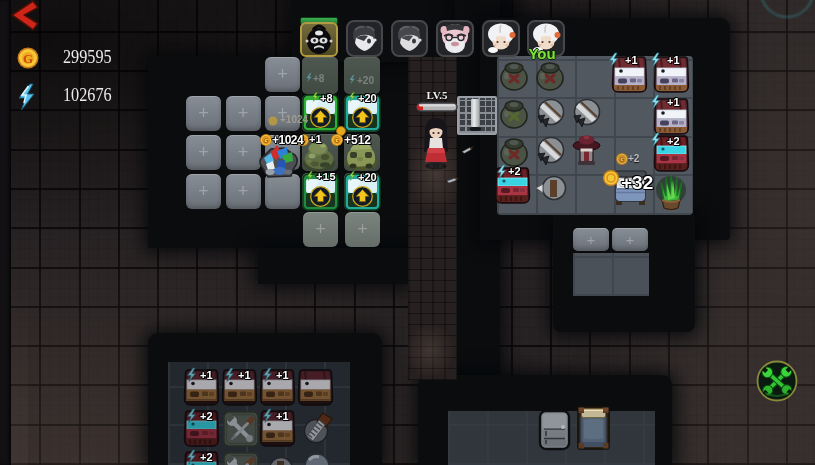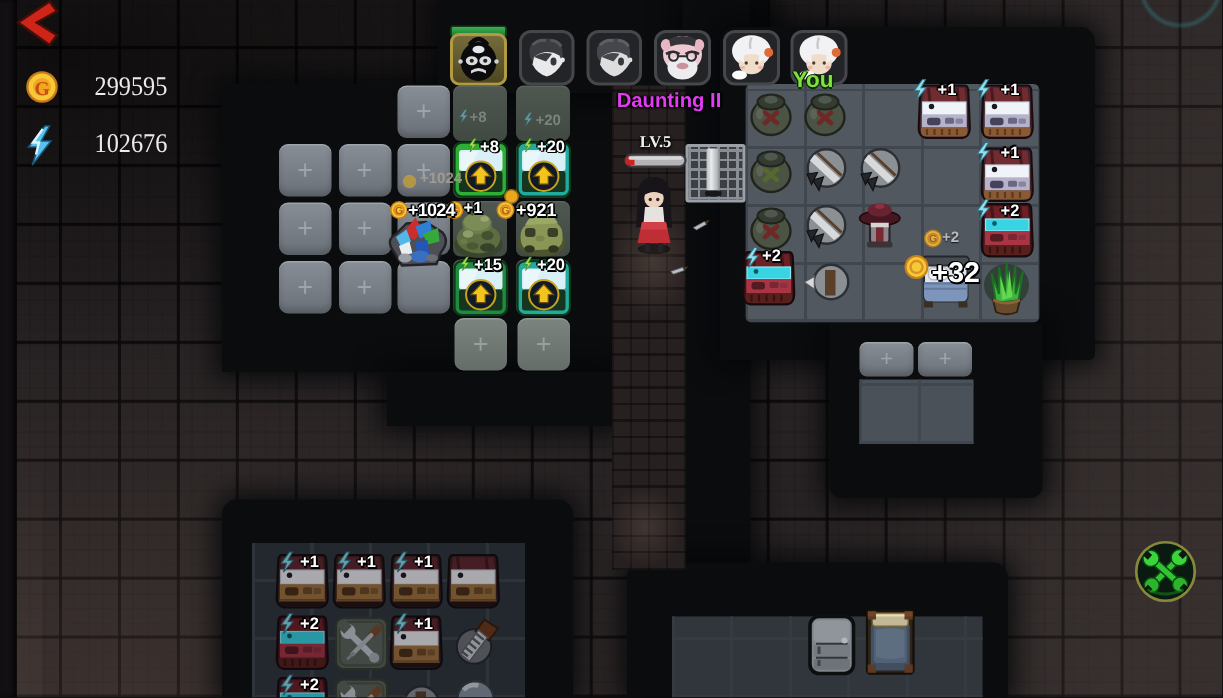--- a/index.html
+++ b/index.html
@@ -445,22 +445,22 @@
       <rect x="775" y="395.5" width="4.2" height="8" fill="#0b1a10"></rect>
     </g>
     </g>
     <path d="M765 393 q12 6 24 0" stroke="#157a1c" stroke-width="2" fill="none" opacity="0.6"></path>
   </g>
   </svg>
 
   <div class="lbl" style="left:320px;top:93px;">+8</div>
   <div class="lbl" style="left:358px;top:93px;">+20</div>
   <div class="lbl" style="left:309px;top:134px;">+1</div>
-  <div class="lbl" style="left:344px;top:134px;font-size:12px;">+921</div>
-  <div class="lbl" style="left:316px;top:172px;">+15</div>
+  <div class="lbl" style="left:344px;top:134px;font-size:12px;">+512</div>
+  <div class="lbl" style="left:316px;top:172px;font-family:Liberation Mono, monospace;">+15</div>
   <div class="lbl" style="left:358px;top:172px;">+20</div>
   <div class="lbl" style="left:272px;top:134px;font-size:12px;letter-spacing:-0.5px;">+1024</div>
   <div class="lbl lblf" style="left:280px;top:115px;font-size:10px;color:#a9a295;text-shadow:none;opacity:.85;">+1024</div>
   <div class="lbl lblf" style="left:313px;top:74px;font-size:10px;color:#848c86;text-shadow:none;opacity:.85;">+8</div>
   <div class="lbl lblf" style="left:357px;top:76px;font-size:10px;color:#848c86;text-shadow:none;opacity:.85;">+20</div>
 
   <div class="lbl" style="left:625px;top:55px;">+1</div>
   <div class="lbl" style="left:667px;top:55px;">+1</div>
   <div class="lbl" style="left:667px;top:97px;">+1</div>
   <div class="lbl" style="left:667px;top:136px;">+2</div>
@@ -472,21 +472,20 @@
   <div class="lbl" style="left:238px;top:370px;">+1</div>
   <div class="lbl" style="left:276px;top:370px;">+1</div>
   <div class="lbl" style="left:200px;top:411px;">+2</div>
   <div class="lbl" style="left:276px;top:411px;">+1</div>
   <div class="lbl" style="left:200px;top:452px;">+2</div>
 
   <div class="abs" style="left:63px;top:47px;font:normal 18px 'Liberation Serif',serif;color:#eceaec;transform:scaleX(0.9);transform-origin:left;">299595</div>
   <div class="abs" style="left:63px;top:85px;font:normal 18px 'Liberation Serif',serif;color:#eceaec;transform:scaleX(0.9);transform-origin:left;">102676</div>
 
   <div class="abs" style="left:408px;top:89px;width:58px;text-align:center;font:bold 11px 'Liberation Serif',serif;color:#f2f0f2;text-shadow:0 1px 2px #000,0 0 2px #000;">LV.5</div>
-  <div class="abs" style="left:346px;top:59px;width:200px;text-align:center;font:bold 13.5px 'Liberation Sans',sans-serif;color:#e13cf0;text-shadow:0 1px 2px #000,1px 0 1px #000,-1px 0 1px #000;">Daunting II</div>
 
   <div class="abs" style="left:300px;top:17px;width:38px;height:8px;background:linear-gradient(180deg,#3cb052,#1e7a34);border:1px solid #0e3a18;border-radius:2px;box-sizing:border-box;"></div>
   <div class="abs" style="left:300px;top:22px;width:38px;height:35px;border-radius:6px;border:2px solid #b29a42;box-sizing:border-box;background:linear-gradient(180deg,#756b3c,#4e4722);">
     <svg width="34" height="31" viewBox="0 0 34 31">
       <path d="M11 6 Q17 -2 23 6" stroke="#0c0c0e" stroke-width="3" fill="none"></path>
       <ellipse cx="17" cy="17" rx="12" ry="13" fill="#0b0b0d"></ellipse>
       <ellipse cx="17" cy="9" rx="4" ry="2.5" fill="#e6e6e8"></ellipse>
       <ellipse cx="12.5" cy="16.5" rx="4" ry="3" fill="#dcdcde"></ellipse>
       <ellipse cx="21.5" cy="16.5" rx="4" ry="3" fill="#dcdcde"></ellipse>
       <circle cx="12.5" cy="16.5" r="1.4" fill="#222"></circle>

